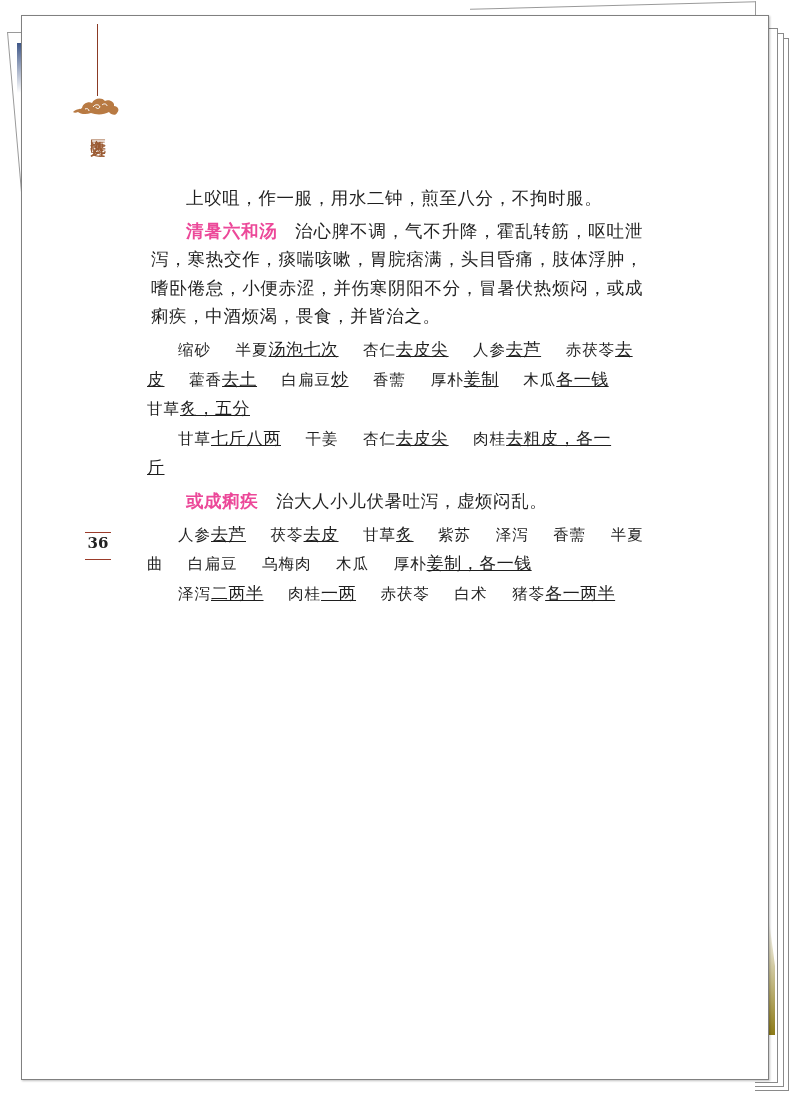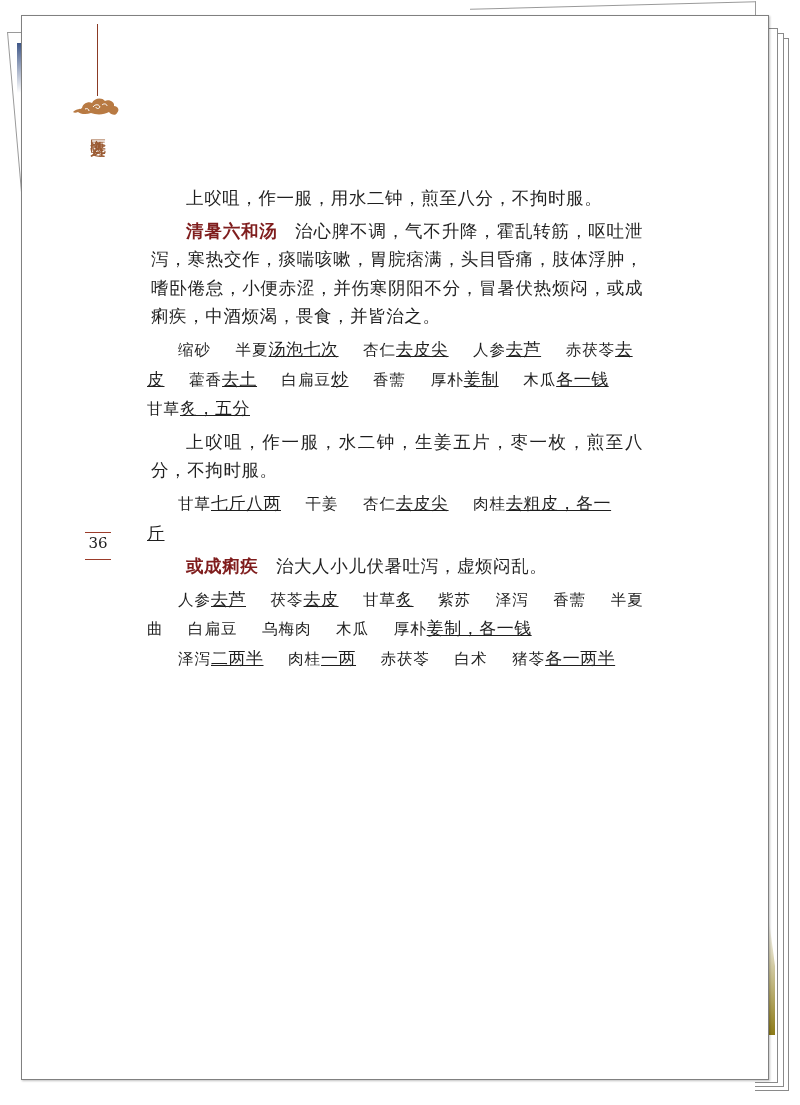--- a/index.html
+++ b/index.html
@@ -43,32 +43,32 @@
   .cloud {
     position: absolute; left: 71px; top: 94px; width: 50px; height: 24px;
   }
   .running-title {
     position: absolute; left: 88px; top: 126px; width: 20px;
     color: #9a5a32; font-size: 16px; line-height: 19px;
     writing-mode: vertical-rl; letter-spacing: 1px;
   }
   .folio {
     position: absolute; left: 85px; top: 534px; width: 26px; text-align: center;
-    font-size: 15px; color: #222;
+    font-size: 15px; color: #222; font-weight: bold;
   }
   .folio-rule { position: absolute; left: 85px; width: 26px; height: 1px; background: #9b3b2a; }
   .content {
     position: absolute; left: 147px; top: 180px; width: 500px;
     color: #1f1f1f; font-size: 17.5px; line-height: 28.6px;
   }
   .p { text-indent: 2em; margin: 4px; text-align: justify; letter-spacing: 0.6px; }
   .rx { text-indent: 2em; margin: 0; font-family: "DejaVu Sans", sans-serif; font-size: 15.5px; line-height: 28.6px; letter-spacing: 1px; }
   .rx .herb { margin-right: 1.2em; display: inline; }
   .rx .note { font-size: 17px; letter-spacing: 0.5px; text-decoration: underline; }
-  .title-red { color: #7f1d1d; font-weight: bold; margin-right: 1em; }
+  .title-red { color: #ec4899; font-weight: bold; margin-right: 1em; }
 </style>
 </head>
 <body>
 
 <div class="back-top"></div>
 <div class="back-left"></div>
 <div class="back-left-blue"></div>
 <div class="stack-right" style="left:755px; width:33px; top:38px; bottom:14px;"></div>
 <div class="stack-right" style="left:755px; width:28px; top:33px; bottom:18px;"></div>
 <div class="stack-right" style="left:755px; width:22px; top:28px; bottom:22px;"></div>
@@ -84,18 +84,17 @@
 <div class="running-title">医方选要</div>
 
 <div class="folio-rule" style="top:532px;"></div>
 <div class="folio">36</div>
 <div class="folio-rule" style="top:559px;"></div>
 
 <div class="content" id="content">
     <p class="p">上㕮咀，作一服，用水二钟，煎至八分，不拘时服。</p>
     <p class="p"><span class="title-red">清暑六和汤</span><span>治心脾不调，气不升降，霍乱转筋，呕吐泄泻，寒热交作，痰喘咳嗽，胃脘痞满，头目昏痛，肢体浮肿，嗜卧倦怠，小便赤涩，并伤寒阴阳不分，冒暑伏热烦闷，或成痢疾，中酒烦渴，畏食，并皆治之。</span></p>
     <p class="rx"><span class="herb"><span>缩砂</span></span> <span class="herb"><span>半夏</span><span class="note">汤泡七次</span></span> <span class="herb"><span>杏仁</span><span class="note">去皮尖</span></span> <span class="herb"><span>人参</span><span class="note">去芦</span></span> <span class="herb"><span>赤茯苓</span><span class="note">去皮</span></span> <span class="herb"><span>藿香</span><span class="note">去土</span></span> <span class="herb"><span>白扁豆</span><span class="note">炒</span></span> <span class="herb"><span>香薷</span></span> <span class="herb"><span>厚朴</span><span class="note">姜制</span></span> <span class="herb"><span>木瓜</span><span class="note">各一钱</span></span> <span class="herb"><span>甘草</span><span class="note">炙，五分</span></span> </p>
-    <p class="p">上㕮咀，作一服，水二钟，生姜五片，枣一枚，煎至八分，不拘时服。</p>
     <p class="rx"><span class="herb"><span>甘草</span><span class="note">七斤八两</span></span> <span class="herb"><span>干姜</span></span> <span class="herb"><span>杏仁</span><span class="note">去皮尖</span></span> <span class="herb"><span>肉桂</span><span class="note">去粗皮，各一斤</span></span> </p>
     <p class="p"><span class="title-red">或成痢疾</span><span>治大人小儿伏暑吐泻，虚烦闷乱。</span></p>
     <p class="rx"><span class="herb"><span>人参</span><span class="note">去芦</span></span> <span class="herb"><span>茯苓</span><span class="note">去皮</span></span> <span class="herb"><span>甘草</span><span class="note">炙</span></span> <span class="herb"><span>紫苏</span></span> <span class="herb"><span>泽泻</span></span> <span class="herb"><span>香薷</span></span> <span class="herb"><span>半夏曲</span></span> <span class="herb"><span>白扁豆</span></span> <span class="herb"><span>乌梅肉</span></span> <span class="herb"><span>木瓜</span></span> <span class="herb"><span>厚朴</span><span class="note">姜制，各一钱</span></span> </p>
     <p class="rx"><span class="herb"><span>泽泻</span><span class="note">二两半</span></span> <span class="herb"><span>肉桂</span><span class="note">一两</span></span> <span class="herb"><span>赤茯苓</span></span> <span class="herb"><span>白术</span></span> <span class="herb"><span>猪苓</span><span class="note">各一两半</span></span> </p>
   </div>
 
 </body></html>

